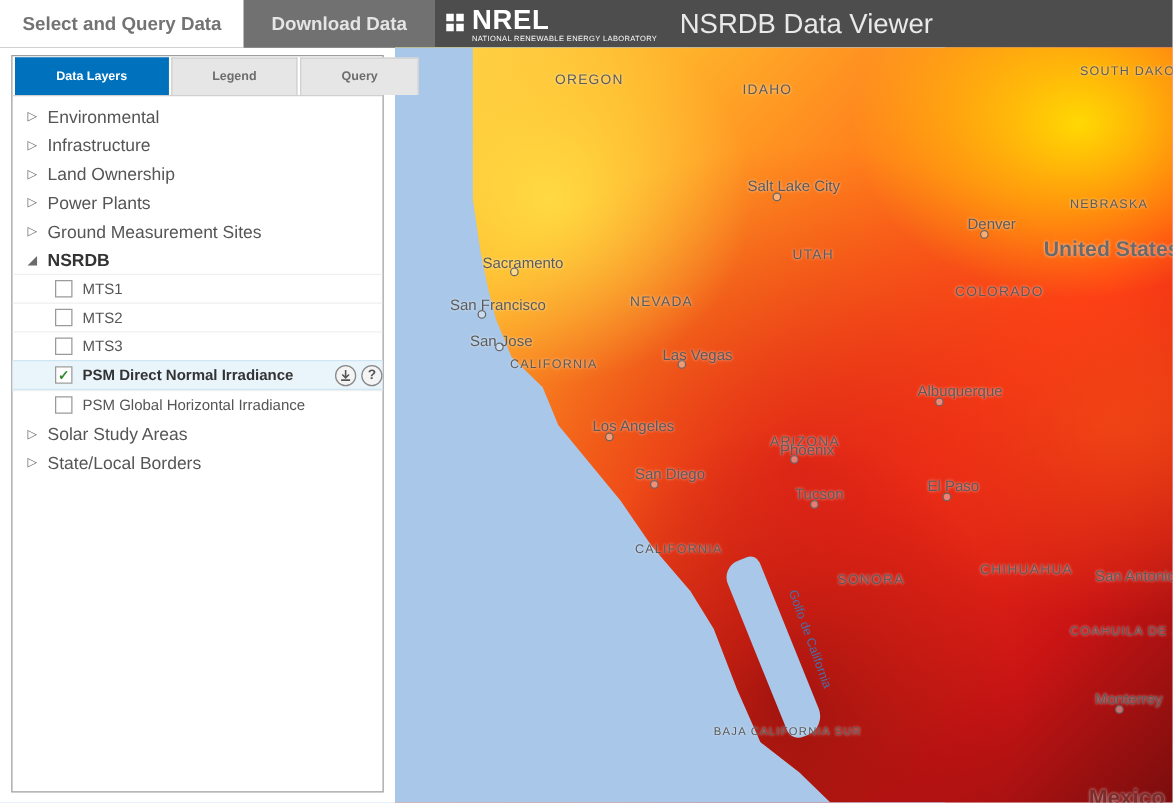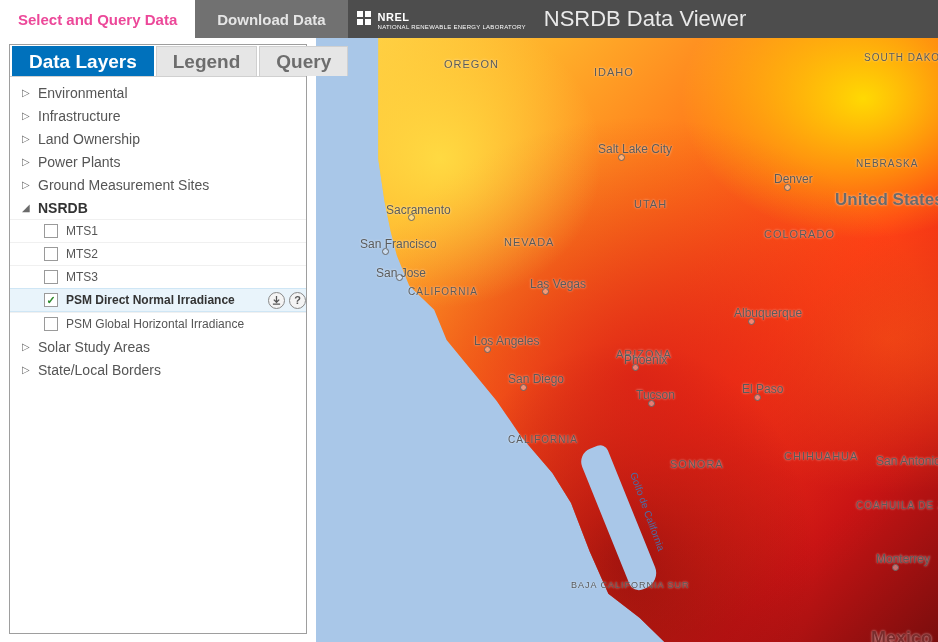--- a/index.html
+++ b/index.html
@@ -26,42 +26,42 @@
     display: flex;
     align-items: center;
     justify-content: center;
     font-size: 15px;
     font-weight: 600;
     padding: 0 18px;
     cursor: pointer;
   }
   .topnav .tab.sel {
     background: #fff;
-    color: #ec4899;
+    color: #737373;
   }
   .topnav .tab.dl {
     background: #717171;
     color: #e5e5e5;
     padding: 0 22px;
   }
   .topnav .nrel {
     display: flex;
     align-items: center;
     padding-left: 8px;
     font-weight: 600;
     font-size: 14px;
     letter-spacing: 0.5px;
     color: #fff;
   }
   .topnav .nrel .logo {
     display: inline-block;
     margin-right: 6px;
     line-height: 1;
   }
-  .topnav .nrel .brand { font-size: 11px; font-weight: 800; }
+  .topnav .nrel .brand { font-size: 22px; font-weight: 800; }
   .topnav .nrel .sub { font-size: 6px; font-weight: 400; letter-spacing: 0.3px; display: block; }
   .topnav .title {
     font-size: 22px;
     font-weight: 300;
     color: #e9e9e9;
     display: flex;
     align-items: center;
     padding-left: 18px;
   }
 
@@ -78,24 +78,24 @@
   }
   .ptabs {
     display: flex;
     height: 31px;
     border-bottom: 1px solid #d0d0d0;
   }
   .ptab {
     flex: 0 0 auto;
     height: 29px;
     margin: 1px 0 0 2px;
-    padding: 0 16px;
-    display: flex;
-    align-items: center;
-    font-size: 19px;
+    padding: 0 32px;
+    display: flex;
+    align-items: center;
+    font-size: 10px;
     font-weight: 700;
     background: #e6e6e6;
     color: #6d6d6d;
     border: 1px solid #d0d0d0;
     border-bottom: none;
     cursor: pointer;
   }
   .ptab:first-child { margin-left: 2px; }
   .ptab.active {
     background: #0071bc;

